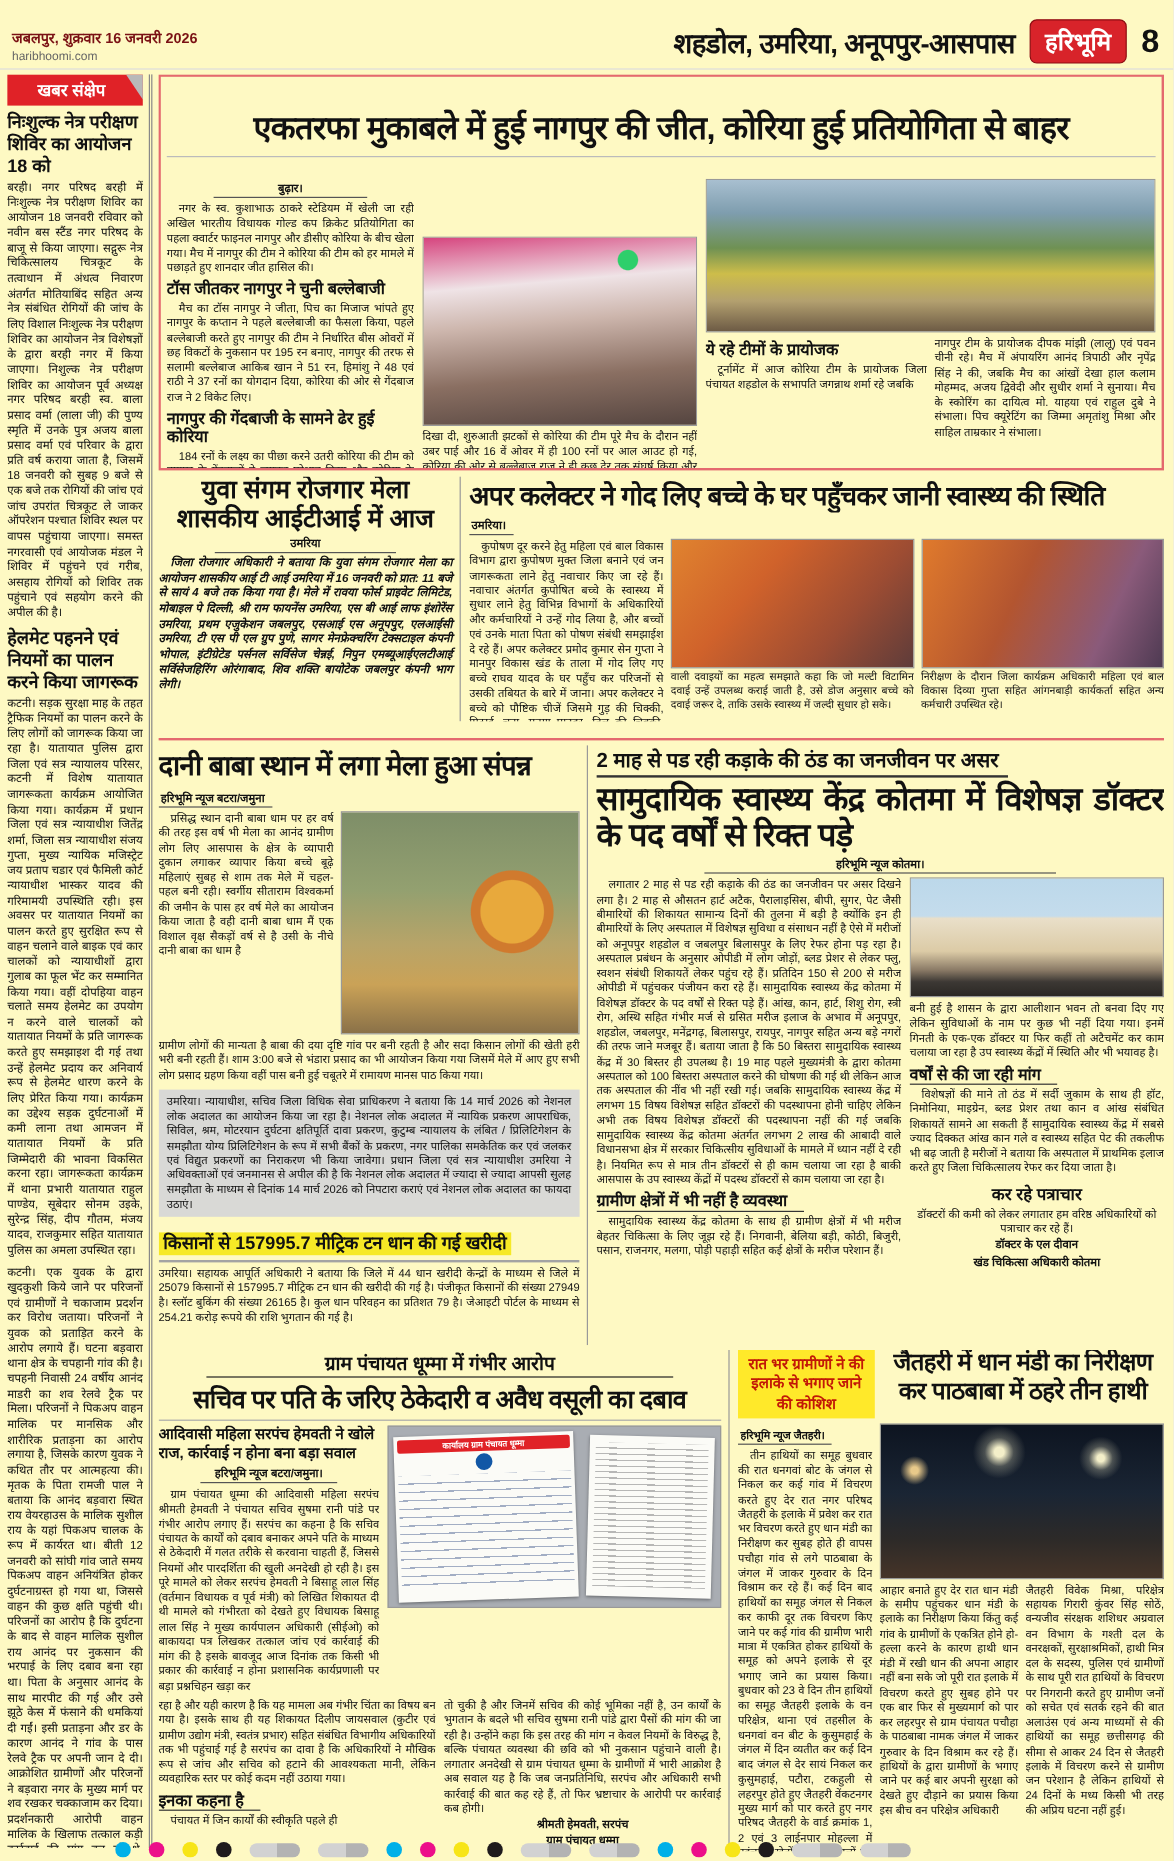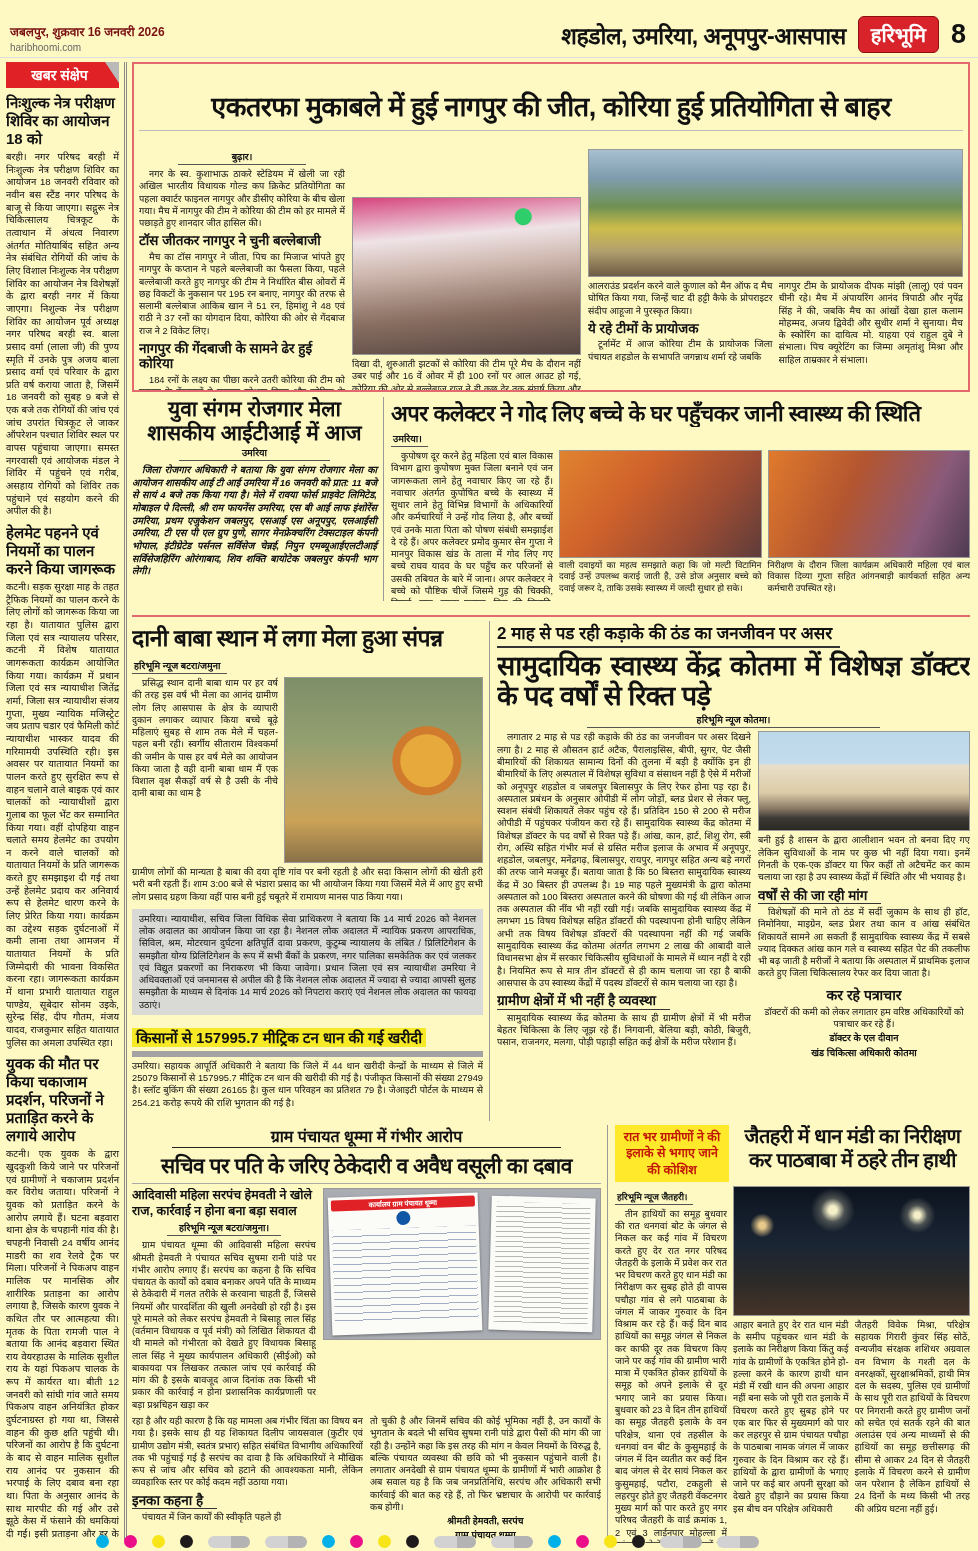--- a/index.html
+++ b/index.html
@@ -74,21 +74,21 @@
   .mela h2{font-size:23px;font-weight:800;white-space:nowrap;overflow:hidden;margin:0 0 2px;letter-spacing:-.5px;}
   .mela-grid{display:flex;gap:6px;}
   .mela-txt{width:146px;flex:none;overflow:hidden;}
   .ph-temple{flex:1;height:186px;background:
     radial-gradient(circle at 72% 45%,#e8a93c 0 26px,#d07a2e 27px 34px,transparent 35px),
     linear-gradient(180deg,#7e8e68 0%,#93a070 35%,#b8a468 60%,#caa257 78%,#8a7148 100%);}
   .mela-b2{margin-top:3px;}
   .adalat{background:#d9d9d6;padding:4px 7px;margin-top:6px;overflow:hidden;}
   .adalat h2{font-size:21px;font-weight:800;margin:0 0 3px;white-space:nowrap;overflow:hidden;}
   .kharidi{margin-top:6px;overflow:hidden;}
-  .kharidi h2{margin:0 0 3px;border-bottom:6px solid #a3a3a3;padding-bottom:2px;}
+  .kharidi h2{margin:0 0 3px;border-bottom:2px solid #a3a3a3;padding-bottom:2px;}
   .kharidi h2 span{background:#f6e926;font-size:15px;font-weight:800;padding:1px 4px;}
   .kotma{flex:1;overflow:hidden;}
   .kotma .kicker{font-size:17px;font-weight:700;border-bottom:2px solid #333;display:inline-block;
     padding:0 8px 2px 0;white-space:nowrap;}
   .kotma h1{font-size:27px;font-weight:800;line-height:1.12;margin:3px 0 2px;text-align:justify;letter-spacing:-.5px;}
   .kotma-grid{display:flex;gap:7px;margin-top:2px;}
   .kg-l{width:254px;flex:none;overflow:hidden;}
   .kg-r{flex:1;overflow:hidden;}
   .ph-hospital{height:100px;background:
     linear-gradient(180deg,#bcd8ea 0%,#c4dcec 32%,#e9dfc9 34%,#dccba6 62%,#8a7a66 78%,#3c3834 88%,#2b2824 100%);}
@@ -165,21 +165,20 @@
       </div>
       <div class="sb-item">
         <h3>निःशुल्क नेत्र परीक्षण शिविर का आयोजन 18 को</h3>
         <p>बरही। नगर परिषद बरही में निःशुल्क नेत्र परीक्षण शिविर का आयोजन 18 जनवरी रविवार को नवीन बस स्टैंड नगर परिषद के बाजू से किया जाएगा। सद्गुरू नेत्र चिकित्सालय चित्रकूट के तत्वाधान में अंधत्व निवारण अंतर्गत मोतियाबिंद सहित अन्य नेत्र संबंधित रोगियों की जांच के लिए विशाल निःशुल्क नेत्र परीक्षण शिविर का आयोजन नेत्र विशेषज्ञों के द्वारा बरही नगर में किया जाएगा। निशुल्क नेत्र परीक्षण शिविर का आयोजन पूर्व अध्यक्ष नगर परिषद बरही स्व. बाला प्रसाद वर्मा (लाला जी) की पुण्य स्मृति में उनके पुत्र अजय बाला प्रसाद वर्मा एवं परिवार के द्वारा प्रति वर्ष कराया जाता है, जिसमें 18 जनवरी को सुबह 9 बजे से एक बजे तक रोगियों की जांच एवं जांच उपरांत चित्रकूट ले जाकर ऑपरेशन पश्चात शिविर स्थल पर वापस पहुंचाया जाएगा। समस्त नगरवासी एवं आयोजक मंडल ने शिविर में पहुंचने एवं गरीब, असहाय रोगियों को शिविर तक पहुंचाने एवं सहयोग करने की अपील की है।</p>
       </div>
       <div class="sb-item">
         <h3>हेलमेट पहनने एवं नियमों का पालन करने किया जागरूक</h3>
         <p>कटनी। सड़क सुरक्षा माह के तहत ट्रैफिक नियमों का पालन करने के लिए लोगों को जागरूक किया जा रहा है। यातायात पुलिस द्वारा जिला एवं सत्र न्यायालय परिसर, कटनी में विशेष यातायात जागरूकता कार्यक्रम आयोजित किया गया। कार्यक्रम में प्रधान जिला एवं सत्र न्यायाधीश जितेंद्र शर्मा, जिला सत्र न्यायाधीश संजय गुप्ता, मुख्य न्यायिक मजिस्ट्रेट जय प्रताप चडार एवं फैमिली कोर्ट न्यायाधीश भास्कर यादव की गरिमामयी उपस्थिति रही। इस अवसर पर यातायात नियमों का पालन करते हुए सुरक्षित रूप से वाहन चलाने वाले बाइक एवं कार चालकों को न्यायाधीशों द्वारा गुलाब का फूल भेंट कर सम्मानित किया गया। वहीं दोपहिया वाहन चलाते समय हेलमेट का उपयोग न करने वाले चालकों को यातायात नियमों के प्रति जागरूक करते हुए समझाइश दी गई तथा उन्हें हेलमेट प्रदाय कर अनिवार्य रूप से हेलमेट धारण करने के लिए प्रेरित किया गया। कार्यक्रम का उद्देश्य सड़क दुर्घटनाओं में कमी लाना तथा आमजन में यातायात नियमों के प्रति जिम्मेदारी की भावना विकसित करना रहा। जागरूकता कार्यक्रम में थाना प्रभारी यातायात राहुल पाण्डेय, सूबेदार सोनम उइके, सुरेन्द्र सिंह, दीप गौतम, मंजय यादव, राजकुमार सहित यातायात पुलिस का अमला उपस्थित रहा।</p>
       </div>
       <div class="sb-item">
-        <h3>युवक की मौत पर किया चकाजाम प्रदर्शन, परिजनों ने प्रताड़ित करने के लगाये आरोप</h3>
         <p>कटनी। एक युवक के द्वारा खुदकुशी किये जाने पर परिजनों एवं ग्रामीणों ने चकाजाम प्रदर्शन कर विरोध जताया। परिजनों ने युवक को प्रताड़ित करने के आरोप लगाये हैं। घटना बड़वारा थाना क्षेत्र के चपहानी गांव की है। चपहनी निवासी 24 वर्षीय आनंद माडरी का शव रेलवे ट्रैक पर मिला। परिजनों ने पिकअप वाहन मालिक पर मानसिक और शारीरिक प्रताड़ना का आरोप लगाया है, जिसके कारण युवक ने कथित तौर पर आत्महत्या की। मृतक के पिता रामजी पाल ने बताया कि आनंद बड़वारा स्थित राय वेयरहाउस के मालिक सुशील राय के यहां पिकअप चालक के रूप में कार्यरत था। बीती 12 जनवरी को सांघी गांव जाते समय पिकअप वाहन अनियंत्रित होकर दुर्घटनाग्रस्त हो गया था, जिससे वाहन की कुछ क्षति पहुंची थी। परिजनों का आरोप है कि दुर्घटना के बाद से वाहन मालिक सुशील राय आनंद पर नुकसान की भरपाई के लिए दबाव बना रहा था। पिता के अनुसार आनंद के साथ मारपीट की गई और उसे झूठे केस में फंसाने की धमकियां दी गईं। इसी प्रताड़ना और डर के कारण आनंद ने गांव के पास रेलवे ट्रैक पर अपनी जान दे दी। आक्रोशित ग्रामीणों और परिजनों ने बड़वारा नगर के मुख्य मार्ग पर शव रखकर चक्काजाम कर दिया। प्रदर्शनकारी आरोपी वाहन मालिक के खिलाफ तत्काल कड़ी कार्रवाई की मांग कर रहे थे, जिससे सड़क पर वाहनों की लंबी कतारें लग गईं।</p>
       </div>
 
     </aside>
 
     <main class="main">
 
       <article class="top-article">
         <h1 class="ta-headline">एकतरफा मुकाबले में हुई नागपुर की जीत, कोरिया हुई प्रतियोगिता से बाहर</h1>
         <div class="ta-cols">
@@ -192,21 +191,20 @@
             <p class="bt bt-ind">184 रनों के लक्ष्य का पीछा करने उतरी कोरिया की टीम को नागपुर के गेंदबाजों ने जमकर परेशान किया और कोरिया के दोनों सलामी बल्लेबाजों को 15 रनों के भीतर ही पवेलियन की राह</p>
           </div>
           <div class="ta-c2">
             <div class="ph ph-tent"></div>
             <p class="bt" style="margin-top:3px">दिखा दी, शुरुआती झटकों से कोरिया की टीम पूरे मैच के दौरान नहीं उबर पाई और 16 वें ओवर में ही 100 रनों पर आल आउट हो गई, कोरिया की ओर से बल्लेबाज राज ने ही कुछ देर तक संघर्ष किया और अपनी टीम के लिए 30 रन बनाए, नागपुर की ओर से शानदार गेंदबाजी करते हुए कुणाल ने 3 और आर्य तथा अथर्व ने 2-2 विकेट लिए इस तरह इस मुकाबले को नागपुर की टीम ने 95 रनों ने जीत लिया नागपुर टीम की ओर से शानदार</p>
           </div>
           <div class="ta-c3">
             <div class="ph ph-team"></div>
             <div class="ta-c3-cols">
               <div>
-                <p class="bt">आलराउंड प्रदर्शन करने वाले कुणाल को मैन ऑफ द मैच घोषित किया गया, जिन्हें चाट दी हट्टी कैफे के प्रोपराइटर संदीप आहूजा ने पुरस्कृत किया।</p>
                 <h2 class="sh">ये रहे टीमों के प्रायोजक</h2>
                 <p class="bt bt-ind">टूर्नामेंट में आज कोरिया टीम के प्रायोजक जिला पंचायत शहडोल के सभापति जगन्नाथ शर्मा रहे जबकि</p>
               </div>
               <div>
                 <p class="bt">नागपुर टीम के प्रायोजक दीपक मांझी (लालू) एवं पवन चीनी रहे। मैच में अंपायरिंग आनंद त्रिपाठी और नृपेंद्र सिंह ने की, जबकि मैच का आंखों देखा हाल कलाम मोहम्मद, अजय द्विवेदी और सुधीर शर्मा ने सुनाया। मैच के स्कोरिंग का दायित्व मो. याहया एवं राहुल दुबे ने संभाला। पिच क्यूरेटिंग का जिम्मा अमृतांशु मिश्रा और साहिल ताम्रकार ने संभाला।</p>
               </div>
             </div>
           </div>
         </div>
       </article>

